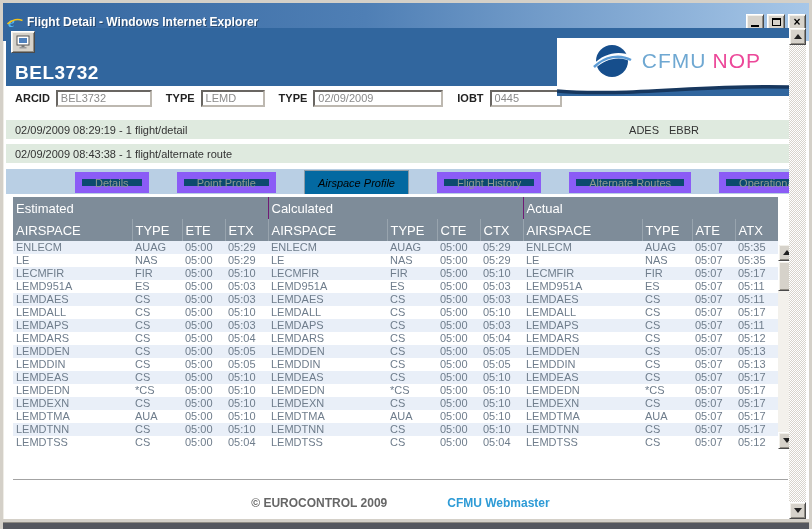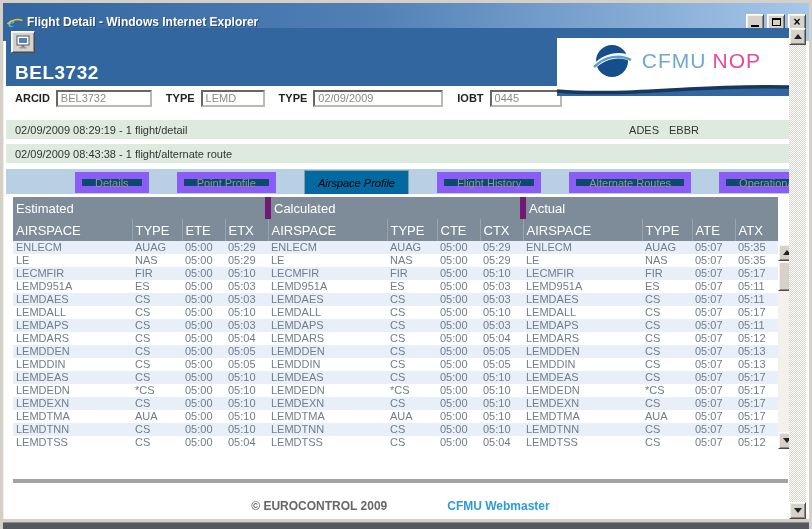--- a/index.html
+++ b/index.html
@@ -89,39 +89,39 @@
   }
   .tab.active{ margin-top:1px; height:24px; background:#0369a1; border:1px solid #8A9AA6; border-bottom:none; color:#000000; z-index:2;font-style:italic; }
 
   
   .table-zone{ position:relative; margin-top:3px; }
   table.grid{ border-collapse:collapse; table-layout:fixed; width:765px; margin-left:7px; }
   table.grid thead th{
     background:#7E8C99; color:#FFFFFF; font-weight:normal; text-align:left;
     font-size:13px; padding:0 0 0 3px; border-left:1px solid #98A4AE;
   }
-  table.grid thead tr.group-row th{ height:22px; border-left:6px solid #701a75; }
+  table.grid thead tr.group-row th{ height:22px; border-left:1px solid #701a75; }
   table.grid thead tr.group-row th:first-child,
   table.grid thead tr.col-row th:first-child{ border-left:none; }
   table.grid thead tr.col-row th{ height:22px; }
   table.grid td{
     font-size:11px; color:#6F7D8C; height:13px; line-height:13px; padding:0 0 0 3px;
     white-space:nowrap; overflow:hidden;
   }
   table.grid tr.odd td{ background:#E9EFF8; }
   table.grid tr.even td{ background:#FFFFFF; }
 
   .tbl-scroll{ position:absolute; top:47px; left:772px; width:17px; bottom:0; background:#F3F1EC; }
   .tbl-scroll .thumb{ position:absolute; top:17px; left:0; width:17px; height:30px;
     background:#D6D2CA; border:1px solid; border-color:#FFFFFF #4A4A4A #4A4A4A #FFFFFF;
     box-shadow:inset 1px 1px 0 #F2F0EA, inset -1px -1px 0 #8E8A82; }
   .tbl-scroll .sb-btn.bottom{ position:absolute; bottom:0; left:0; }
 
   
-  .footer{ margin-top:30px; border-top:4px solid #a3a3a3; margin-left:7px; margin-right:1px;
+  .footer{ margin-top:30px; border-top:1px solid #a3a3a3; margin-left:7px; margin-right:1px;
     padding-top:16px; display:flex; justify-content:center; gap:60px; font-size:12px; }
   .copyright{ color:#666666; font-weight:bold; }
   .webmaster{ color:#2E9BD6; font-weight:bold; text-decoration:none; }
 
   
   .bottom-frame{ position:absolute; left:0; right:0; bottom:0; height:10px;
     background:linear-gradient(to bottom,#D4D0C8 0 3px,#8E8A82 3px 4px,#55575E 4px 10px); }
 </style>
 </head>
 <body>

